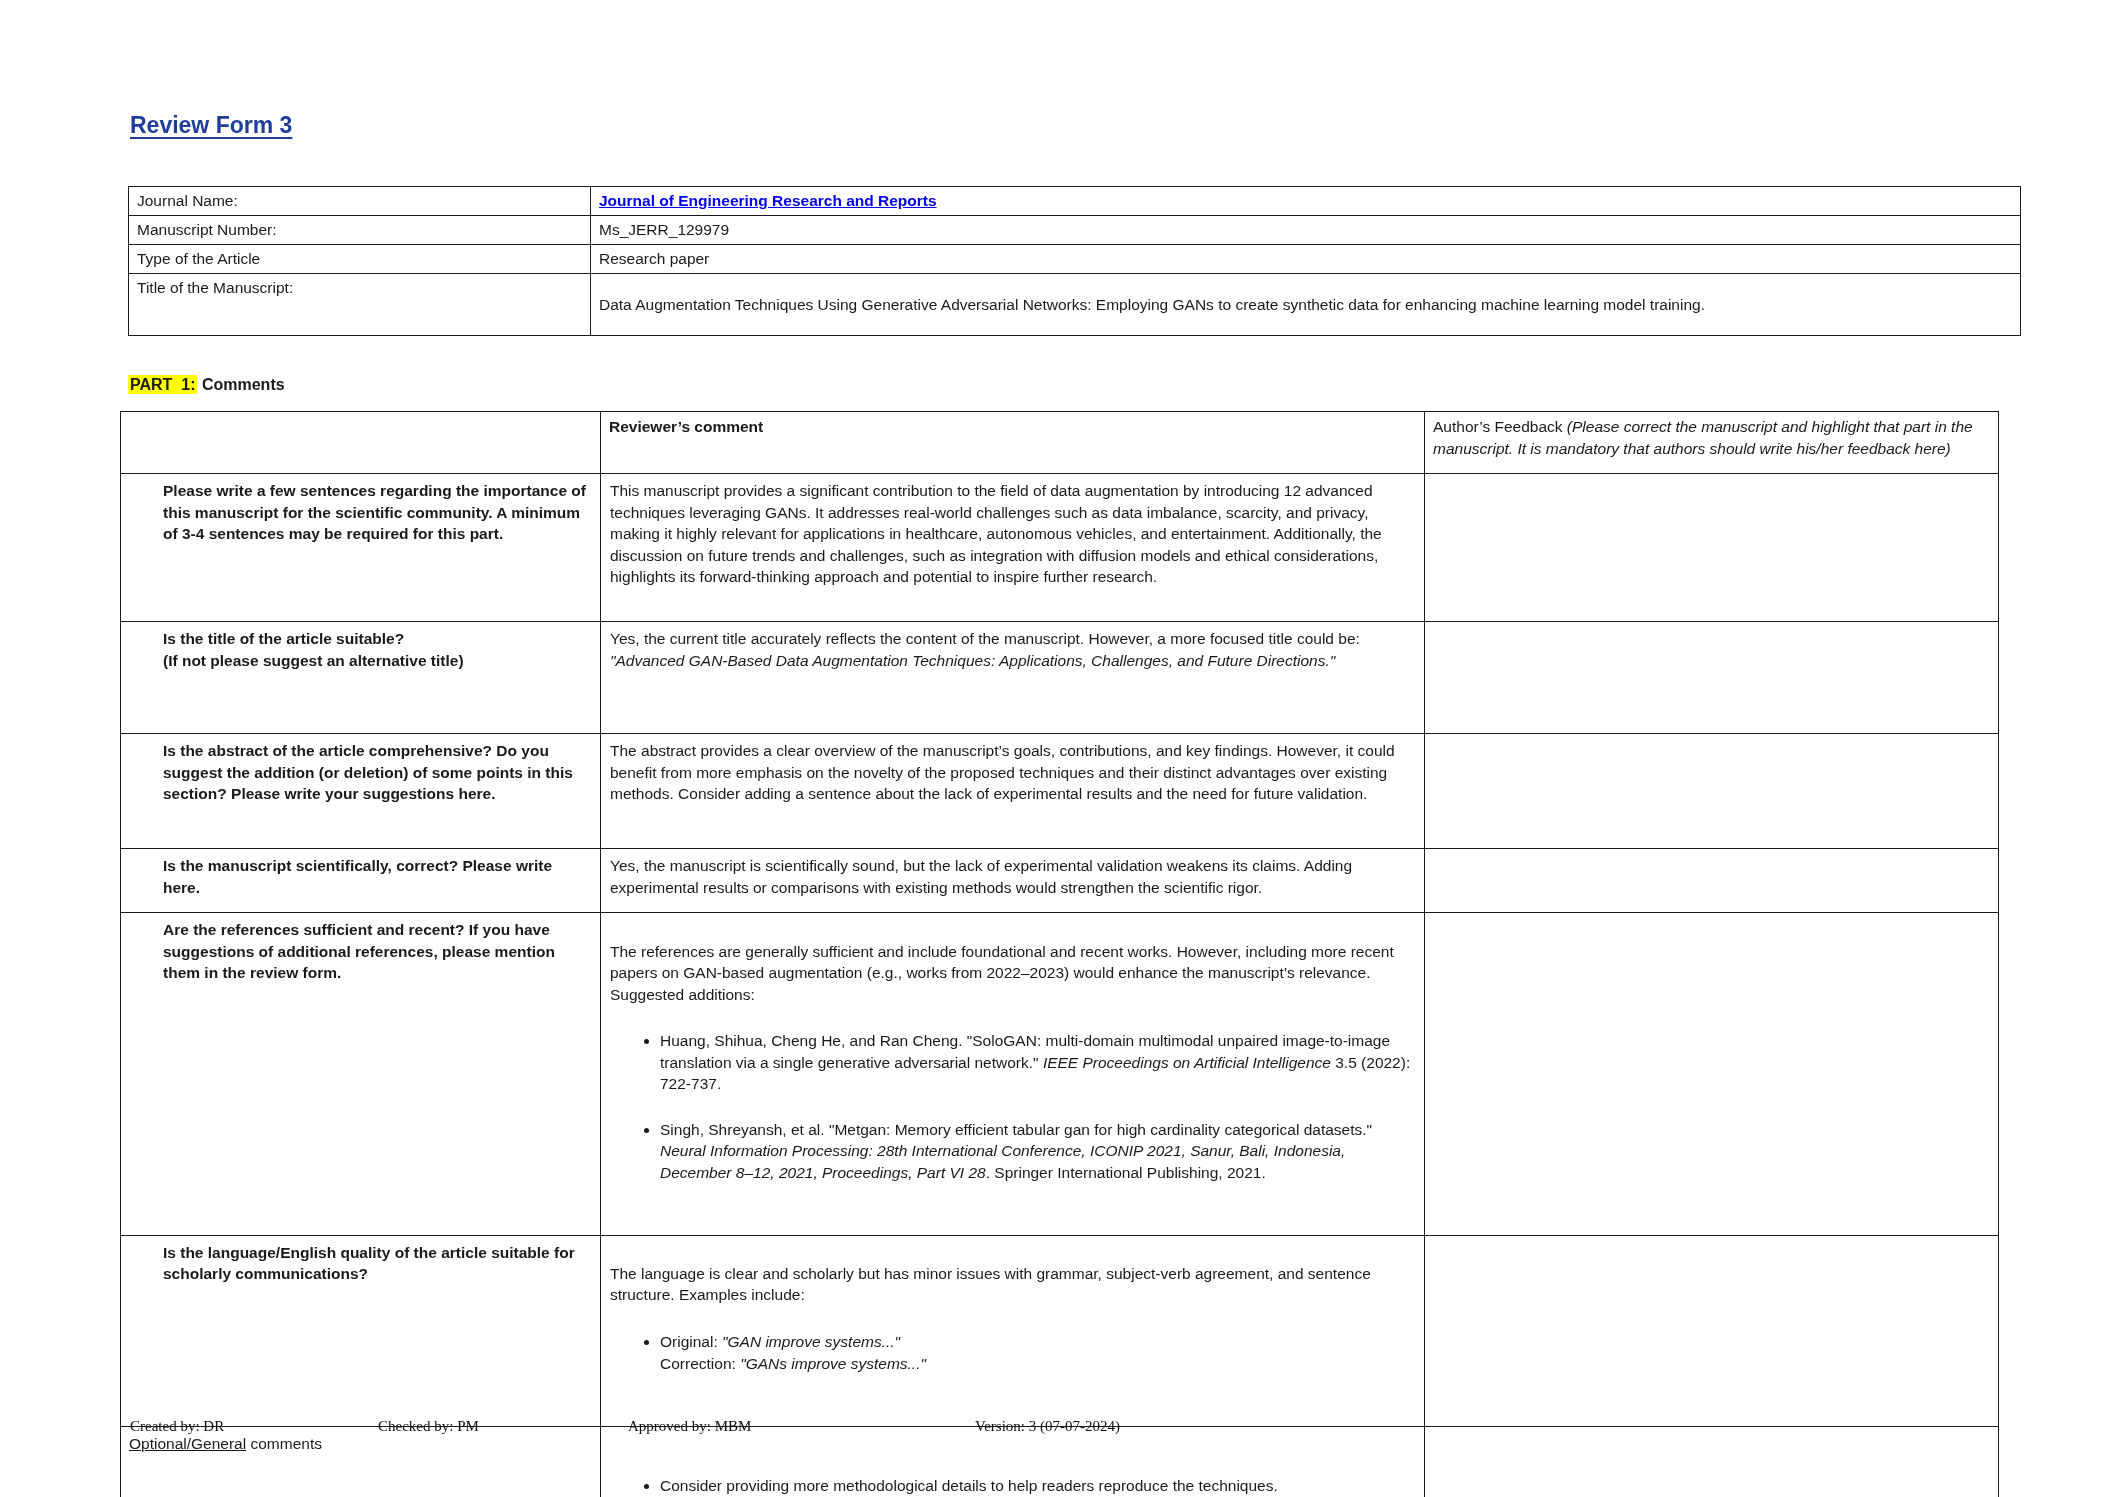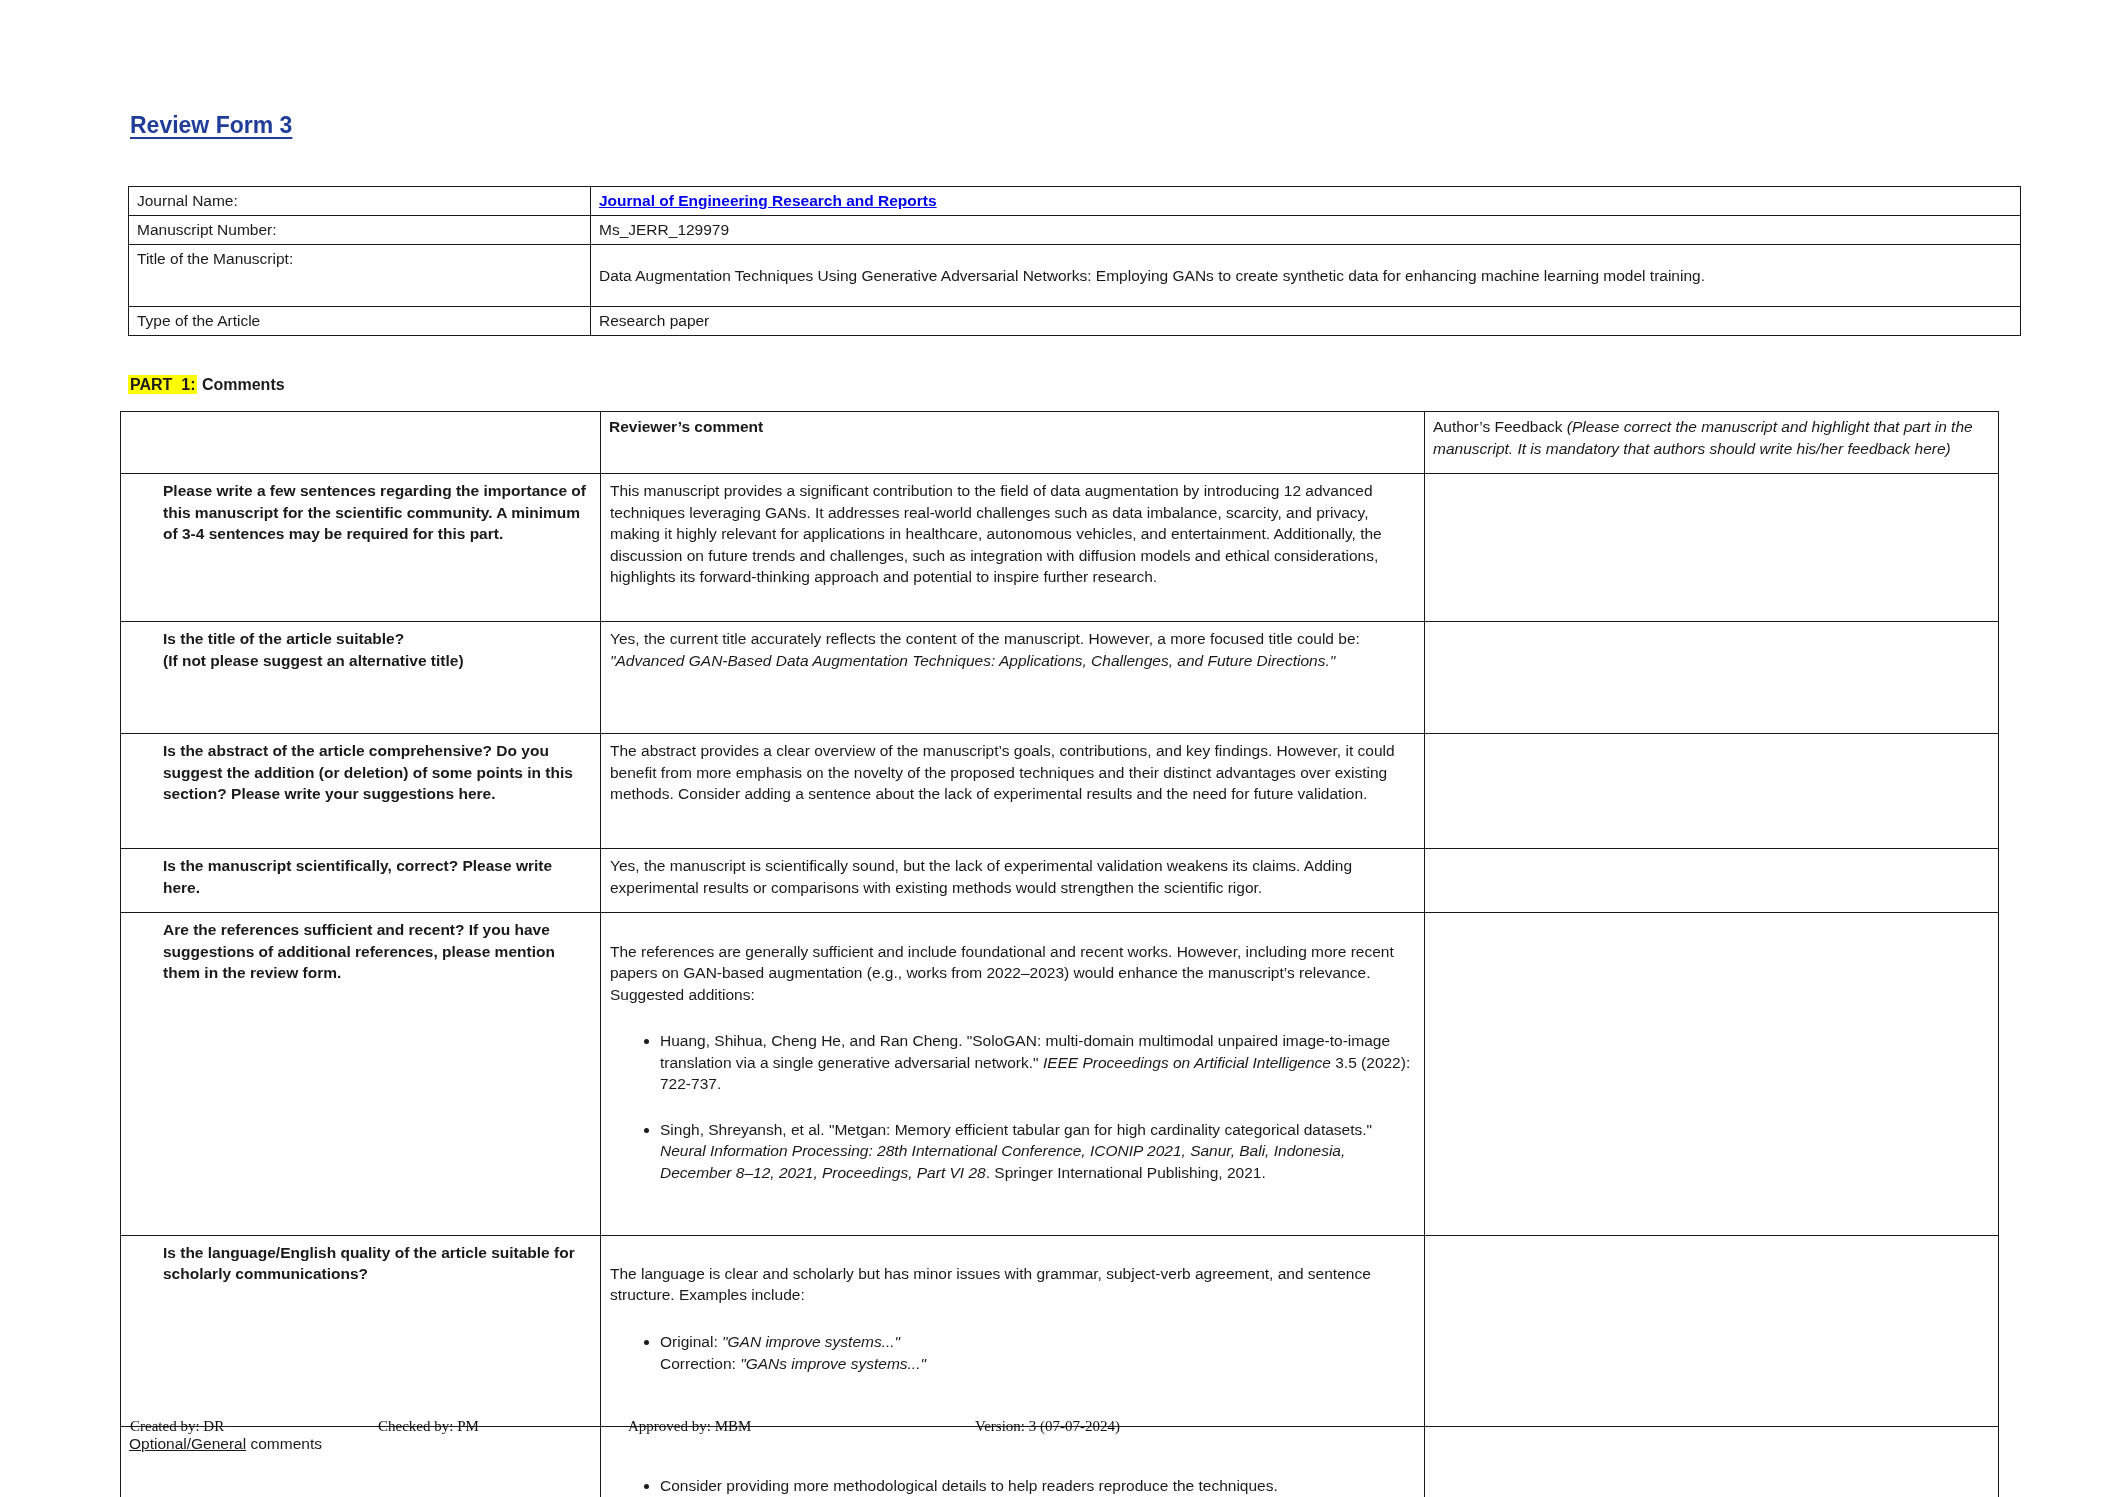--- a/index.html
+++ b/index.html
@@ -120,27 +120,27 @@
   <table class="info-table">
     <tbody>
         <tr style="height:27px;">
       <td class="lbl">Journal Name:</td>
       <td class="val"><span class="link">Journal of Engineering Research and Reports</span></td>
     </tr>
     <tr style="height:27px;">
       <td class="lbl">Manuscript Number:</td>
       <td class="val b">Ms_JERR_129979</td>
     </tr>
+    <tr style="height:28px;">
+      <td class="lbl">Type of the Article</td>
+      <td class="val">Research paper</td>
+    </tr>
     <tr style="height:62px;">
       <td class="lbl">Title of the Manuscript:</td>
       <td class="val b v-mid">Data Augmentation Techniques Using Generative Adversarial Networks: Employing GANs to create synthetic data for enhancing machine learning model training.</td>
-    </tr>
-    <tr style="height:28px;">
-      <td class="lbl">Type of the Article</td>
-      <td class="val">Research paper</td>
     </tr>
   </tbody>
     </table>
 
   <div class="part-heading"><span class="part-badge">PART  1:</span><span> Comments</span></div>
 
   <table class="comments-table">
     <colgroup>
         <col class="col-q">
         <col class="col-r">

